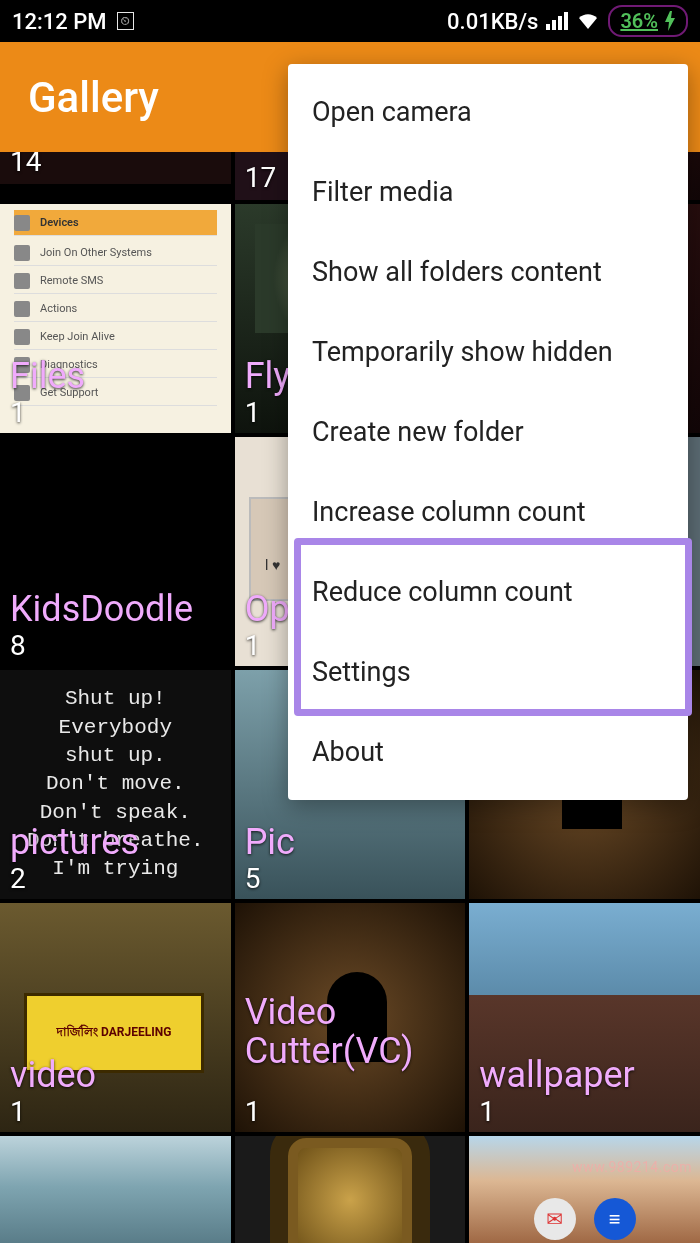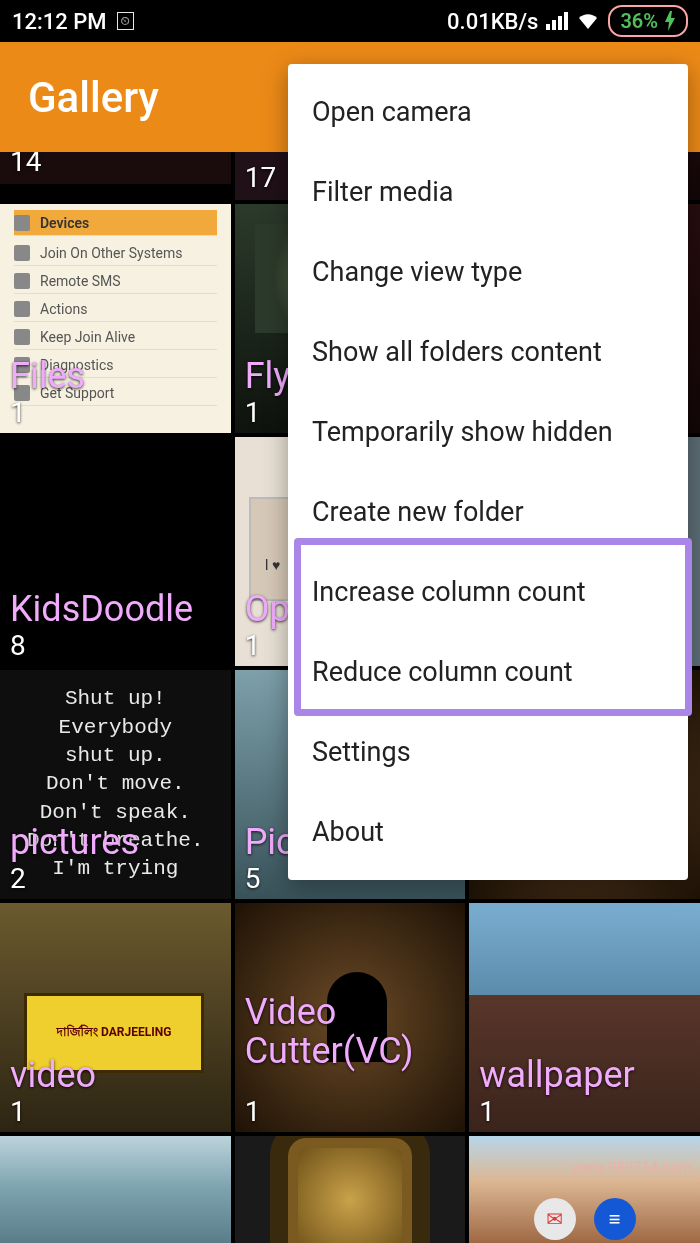--- a/index.html
+++ b/index.html
@@ -21,22 +21,22 @@
   .status-right { gap: 8px; }
   .clock-icon { font-size: 18px; opacity: .9; border:1px solid #fff; padding:1px 3px; font-size:12px; }
   .sig-bars { display:inline-flex; align-items:flex-end; gap:2px; }
   .sig-bars span { width:4px; background:#fff; }
   .sig-bars span:nth-child(1){height:6px}
   .sig-bars span:nth-child(2){height:10px}
   .sig-bars span:nth-child(3){height:14px}
   .sig-bars span:nth-child(4){height:18px}
   .batt {
     display:inline-flex; align-items:center;
-    border:2px solid #fca5a5; border-radius:14px; padding:2px 8px 2px 10px;
-    color:#51c05a; font-weight:600; font-size:20px;
+    border:2px solid #701a75; border-radius:14px; padding:2px 8px 2px 10px;
+    color:#51c05a; font-weight:600; font-size:20px;text-decoration:underline;
   }
   .batt svg { margin-left:4px; }
 
   
   .app-bar {
     height: 110px;
     background: #ec8a17;
     color: #fff;
     display: flex;
     align-items: center;
@@ -68,21 +68,21 @@
     text-shadow:0 1px 3px rgba(0,0,0,.8);
   }
 
   
   .th-crop { position:absolute; inset:-48px 0 0 0; background:#1a0c0c; overflow:hidden; }
   .th-crop3 { background: linear-gradient(135deg,#3b1414,#120607); }
   .th-crop3 .leaves{position:absolute; inset:40px 20px 20px; background:radial-gradient(circle at 40% 30%,#5c3636,#1a0808);}
 
   .th-files { background:#f6f1e1; }
   .th-files .row { position:absolute; left:14px; right:14px; height:26px;
-    border-bottom:1px solid #ddd; display:flex; align-items:center; gap:10px; font-size:14px; color:#555;}
+    border-bottom:1px solid #ddd; display:flex; align-items:center; gap:10px; font-size:11px; color:#555;}
   .th-files .row .ic{width:16px;height:16px;background:#888;border-radius:2px;}
   .th-files .hdr{ background:#f1a93b; color:#333; font-weight:600; }
 
   .th-black { background:#000; }
 
   .th-quote {
     background:#0e0e0e; color:#e9e9e9; display:flex; align-items:center; justify-content:center;
     text-align:center; font-family: 'Courier New', monospace; font-size:21px; line-height:1.35; padding:6px;
     white-space:pre-line;
   }
@@ -282,21 +282,20 @@
           <span>✉</span>
           <span>≡</span>
         </div>
       </div>
   </div>
 </div>
 
 <div class="menu">
   <div class="menu-item">Open camera</div>
   <div class="menu-item">Filter media</div>
-  <div class="menu-item">Change view type</div>
   <div class="menu-item">Show all folders content</div>
   <div class="menu-item">Temporarily show hidden</div>
   <div class="menu-item">Create new folder</div>
   <div class="menu-item">Increase column count</div>
   <div class="menu-item">Reduce column count</div>
   <div class="menu-item">Settings</div>
   <div class="menu-item">About</div>
 </div>
 
 <div class="highlight-box" style="top:538px; left:294px; width:398px; height:178px;"></div>

